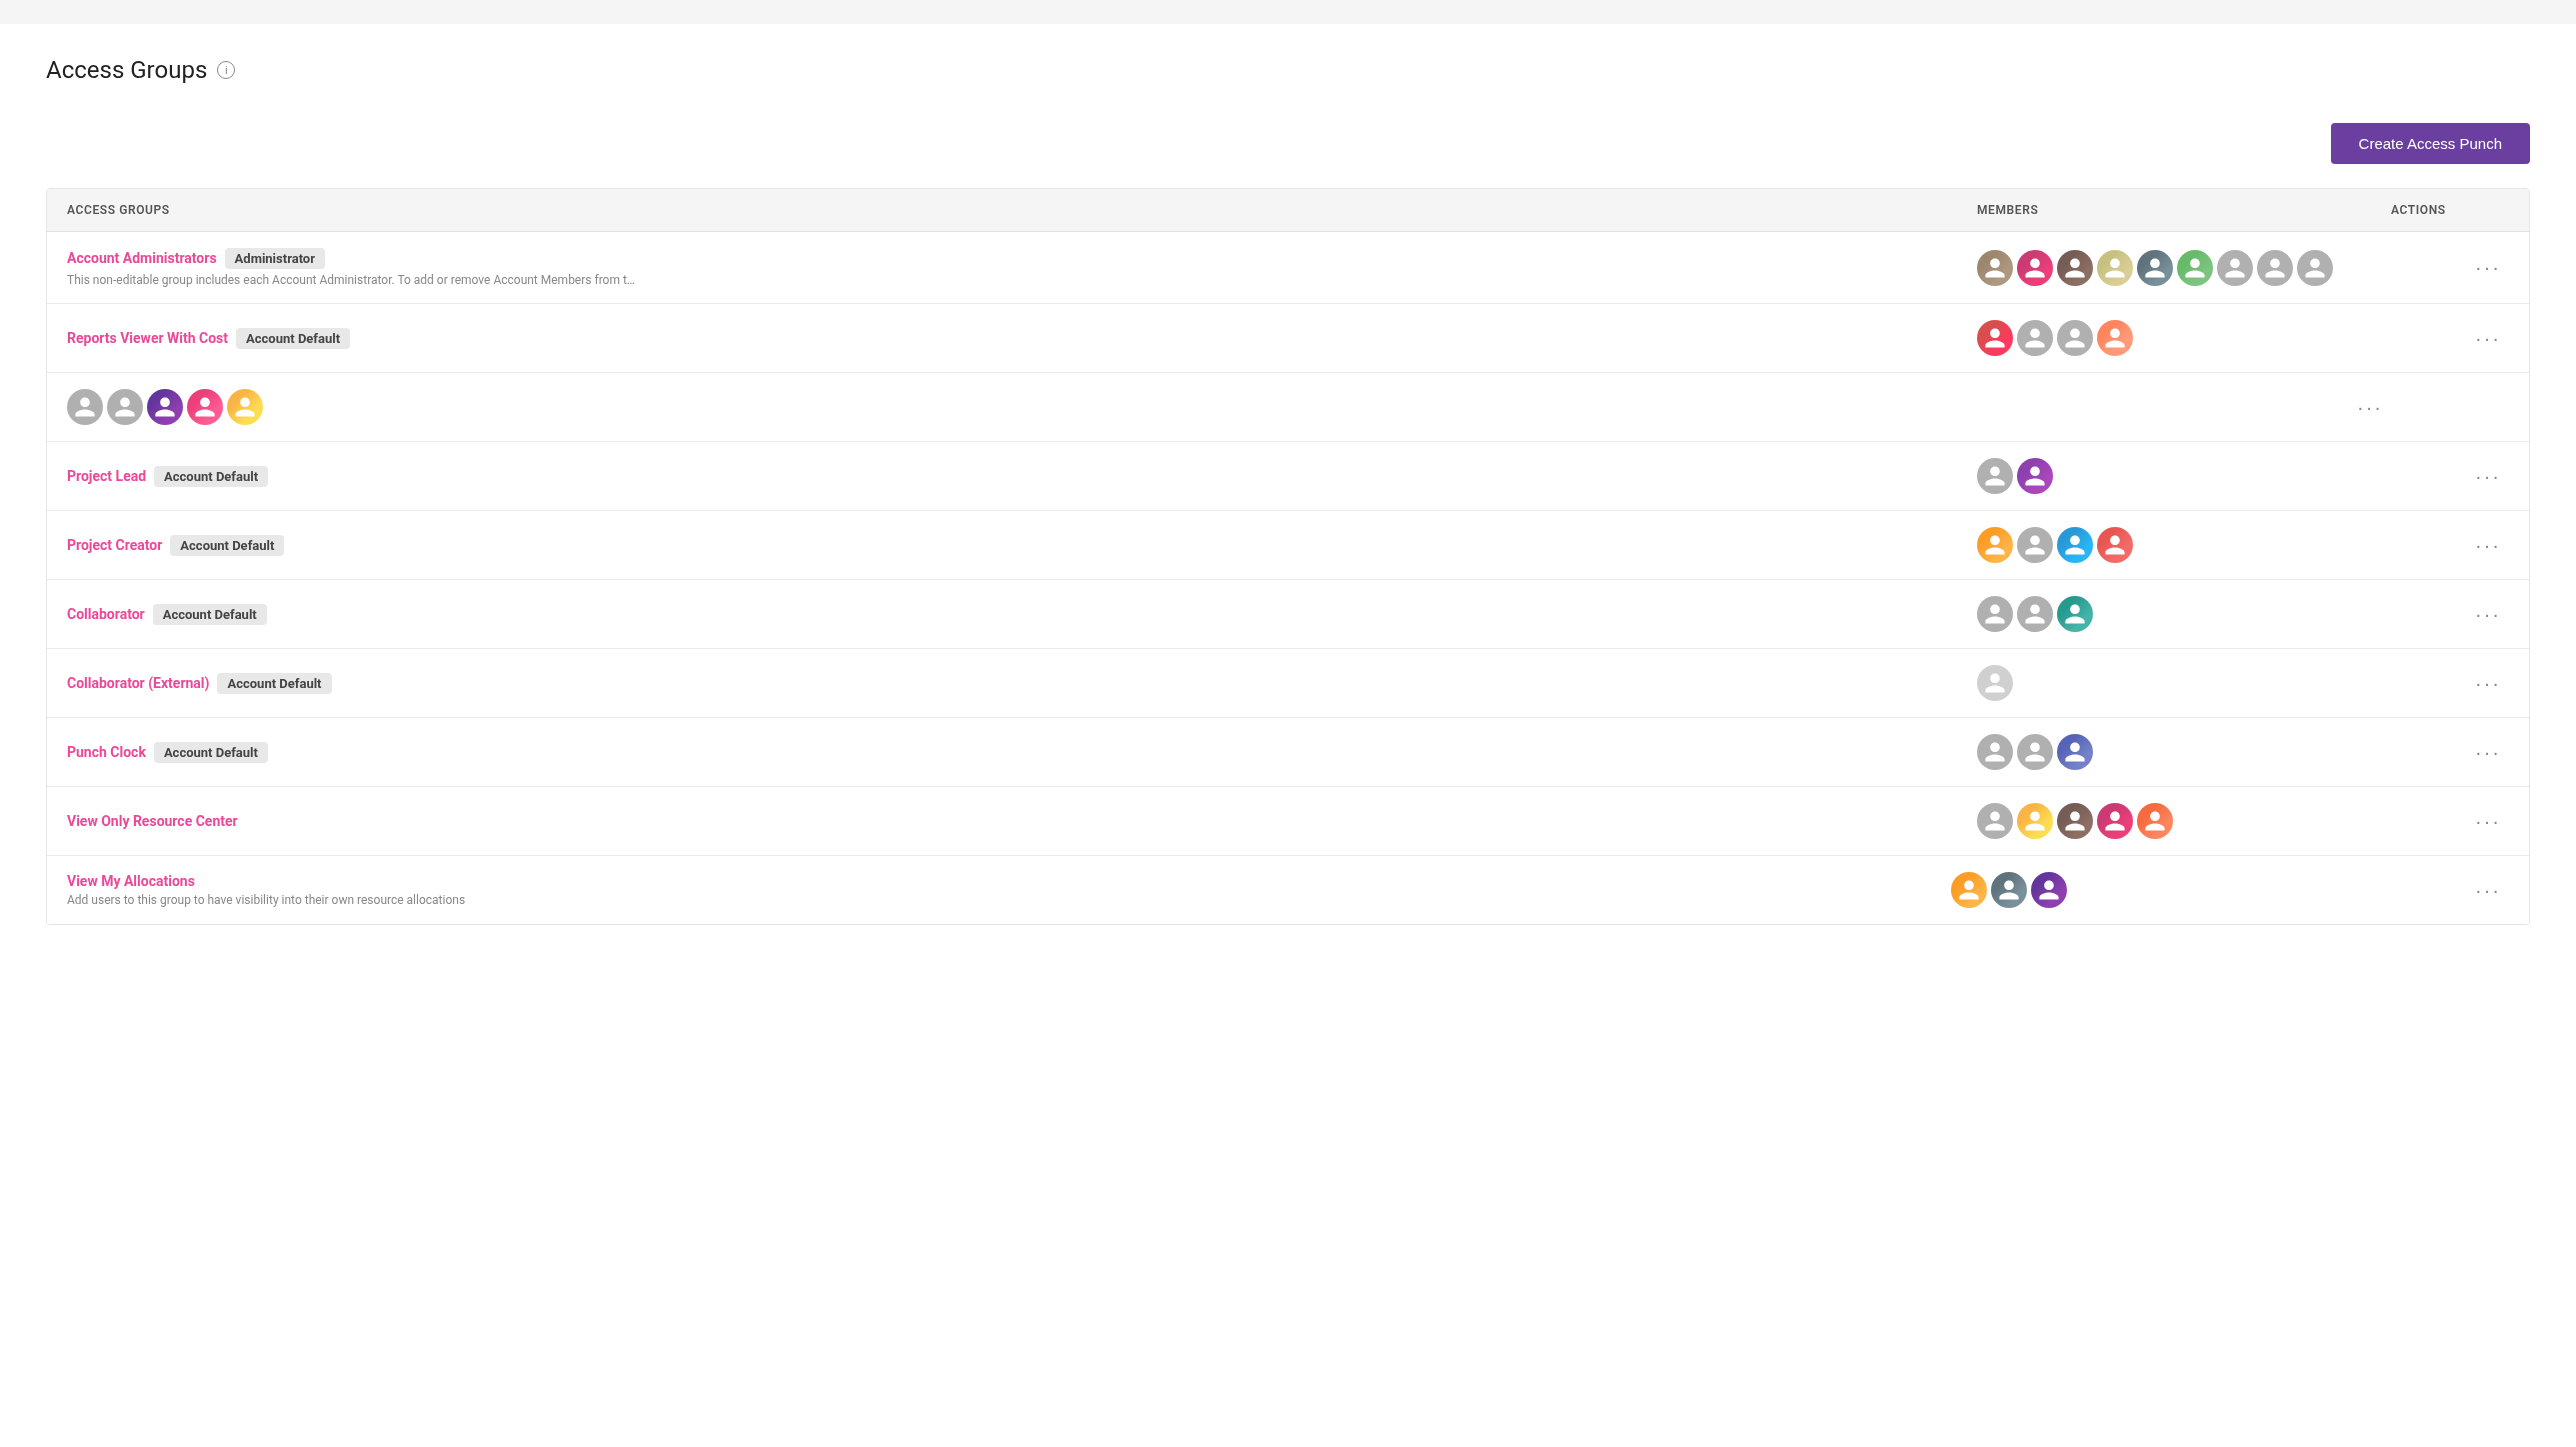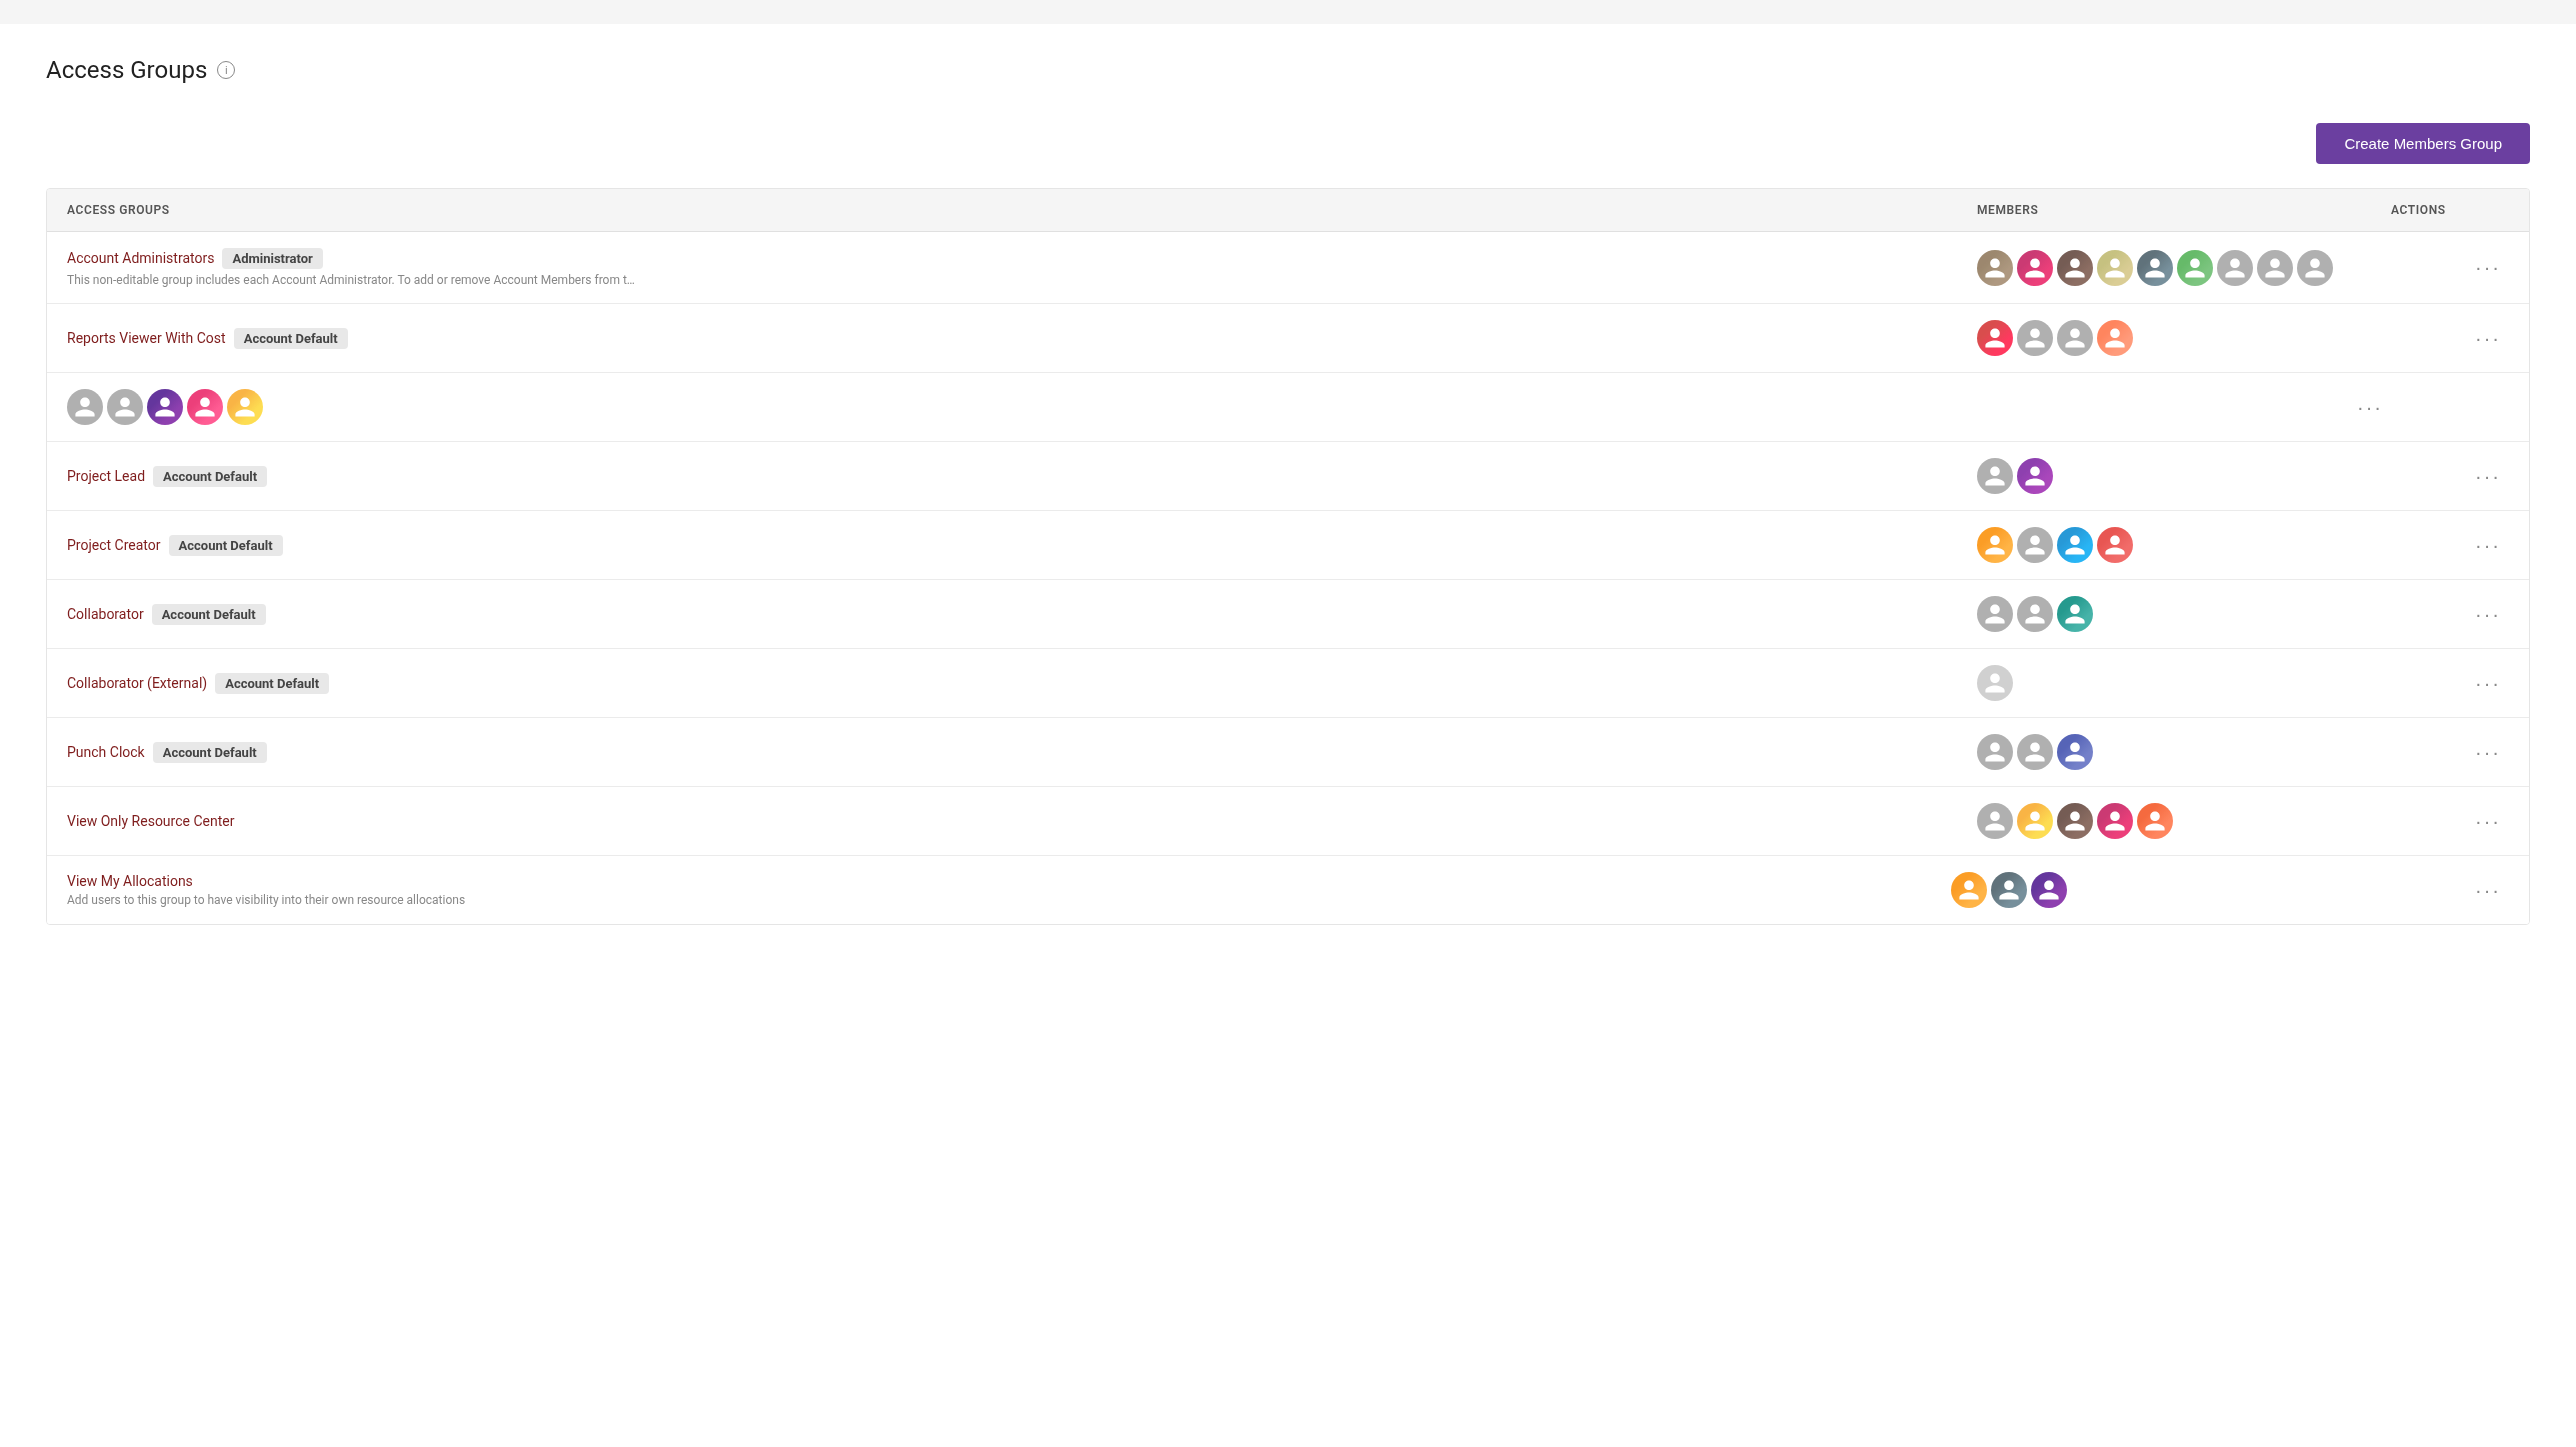--- a/index.html
+++ b/index.html
@@ -80,22 +80,22 @@
       border-bottom: 1px solid #ebebeb;
       padding: 16px 20px;
       align-items: center;
       background: #fff;
     }
     .table-row:last-child {
       border-bottom: none;
       gap: 26px;
     }
     .group-name-link {
-      color: #7f1d1d;
-      font-weight: 400;
+      color: #ec4899;
+      font-weight: 700;
       font-size: 14px;
       cursor: pointer;
       text-decoration: none;
     }
     .badge {
       display: inline-block;
       background: #e8e8e8;
       color: #444;
       border-radius: 4px;
       padding: 3px 10px;
@@ -177,21 +177,21 @@
 <body>
 
 <div class="page-container">
 
   <div class="page-header">
     <h1 class="page-title">Access Groups</h1>
     <span class="info-icon">i</span>
   </div>
 
   <div class="toolbar">
-    <button class="create-btn">Create Members Group</button>
+    <button class="create-btn">Create Access Punch</button>
   </div>
 
   <div class="table-container">
 
     <div class="table-header">
       <div class="table-header-cell">ACCESS GROUPS</div>
       <div class="table-header-cell">MEMBERS</div>
       <div class="table-header-cell">ACTIONS</div>
     </div>
 

